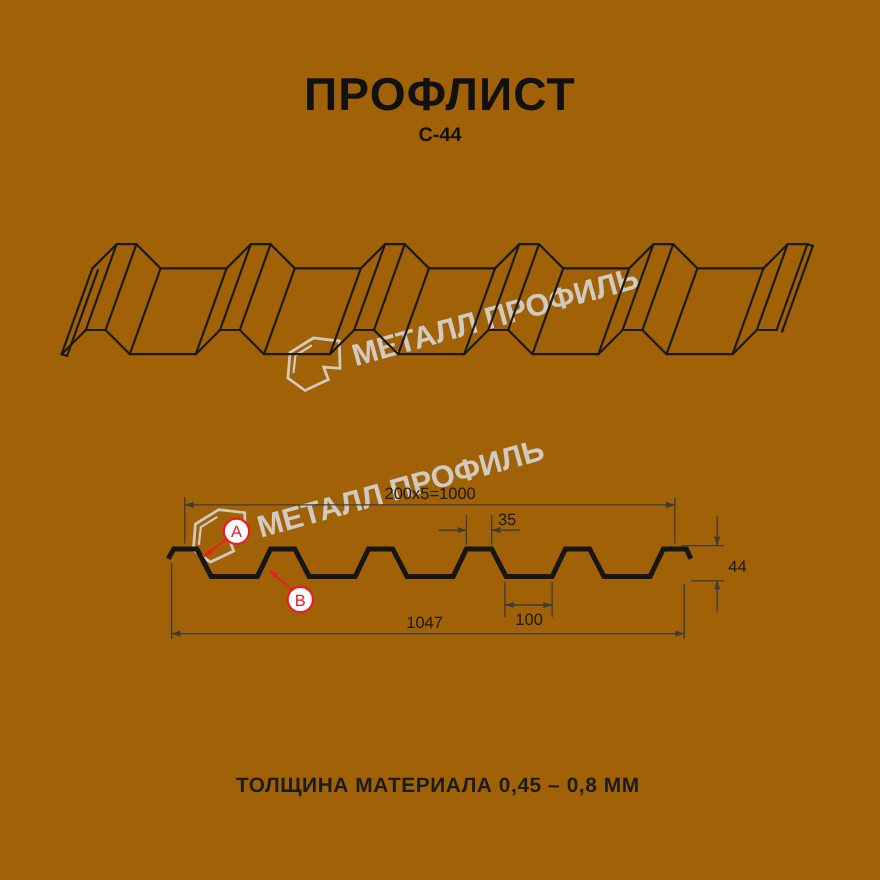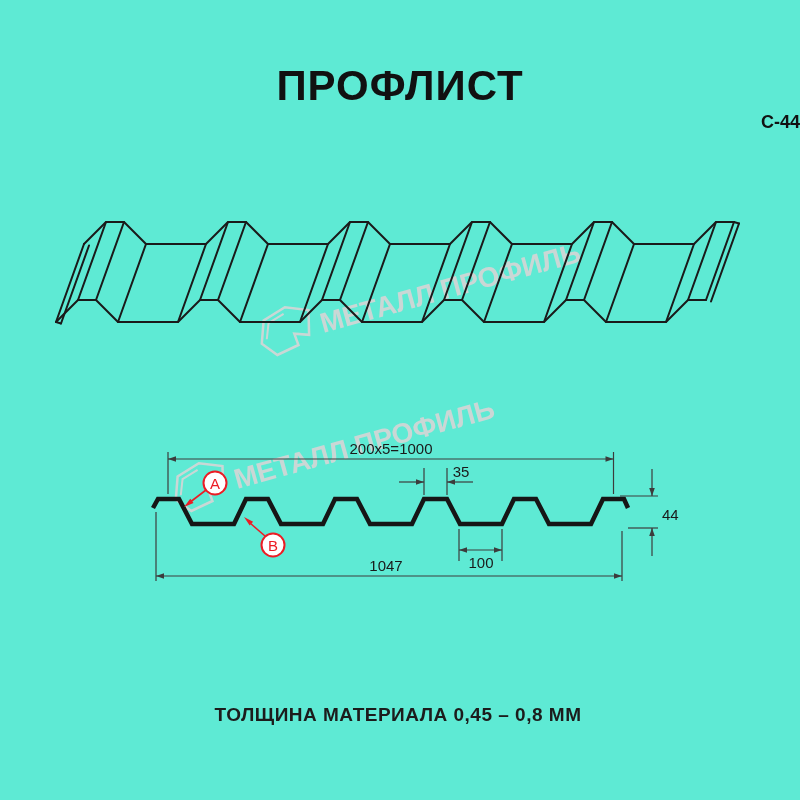--- a/index.html
+++ b/index.html
@@ -1,25 +1,25 @@
 <!DOCTYPE html>
 <html><head>
 <meta charset="utf-8">
 <style>
   html,body{margin:0;padding:0;background:#fff;}
   .page{
-    position:relative;width:800px;height:800px;background:#5eead4;overflow:hidden;
+    position:relative;width:800px;height:800px;background:#a16207;overflow:hidden;
     font-family:"Liberation Sans",sans-serif;color:#1a1a1a;
   }
   .title{
     position:absolute;left:0;top:62px;width:800px;text-align:center;
     font-size:42px;font-weight:700;letter-spacing:1px;color:#111;
   }
   .subtitle{
-    position:absolute;left:0;top:112px;width:800px;text-align:right;
+    position:absolute;left:0;top:112px;width:800px;text-align:center;
     font-size:18px;font-weight:700;color:#111;
   }
   .footer{
     position:absolute;left:0;top:704px;width:796px;text-align:center;
     font-size:19px;font-weight:600;letter-spacing:0.5px;color:#1c1c1c;
   }
   svg{position:absolute;left:0;top:0;}
   .dim-label{font-family:"Liberation Sans",sans-serif;font-size:15px;fill:#1a1a1a;}
   .red-label{font-family:"Liberation Sans",sans-serif;font-size:15px;}
   .wm-text{font-family:"Liberation Sans",sans-serif;font-size:28px;font-weight:700;}

